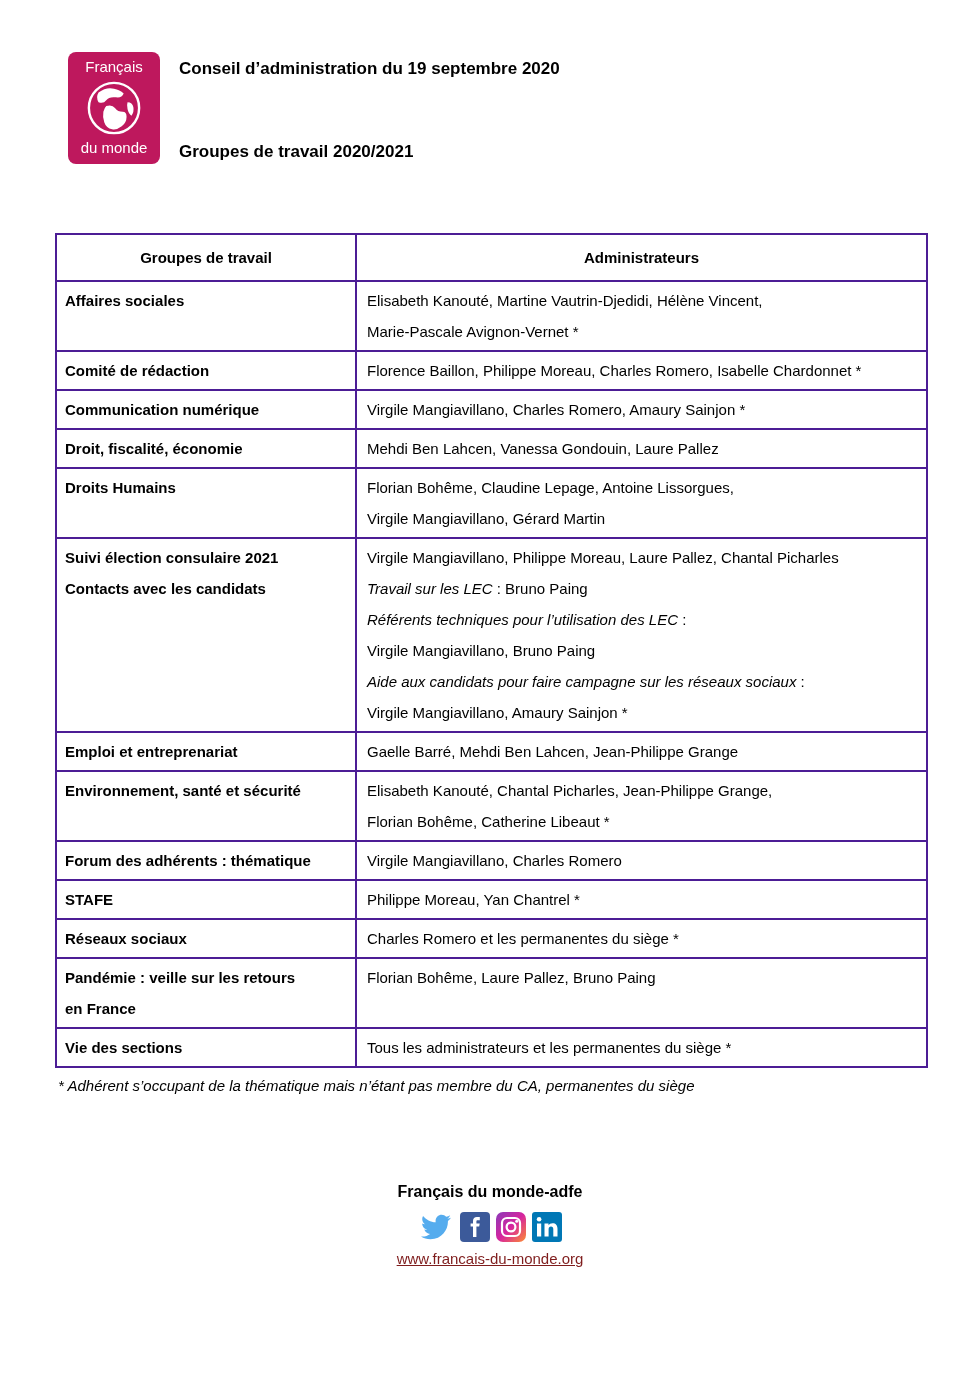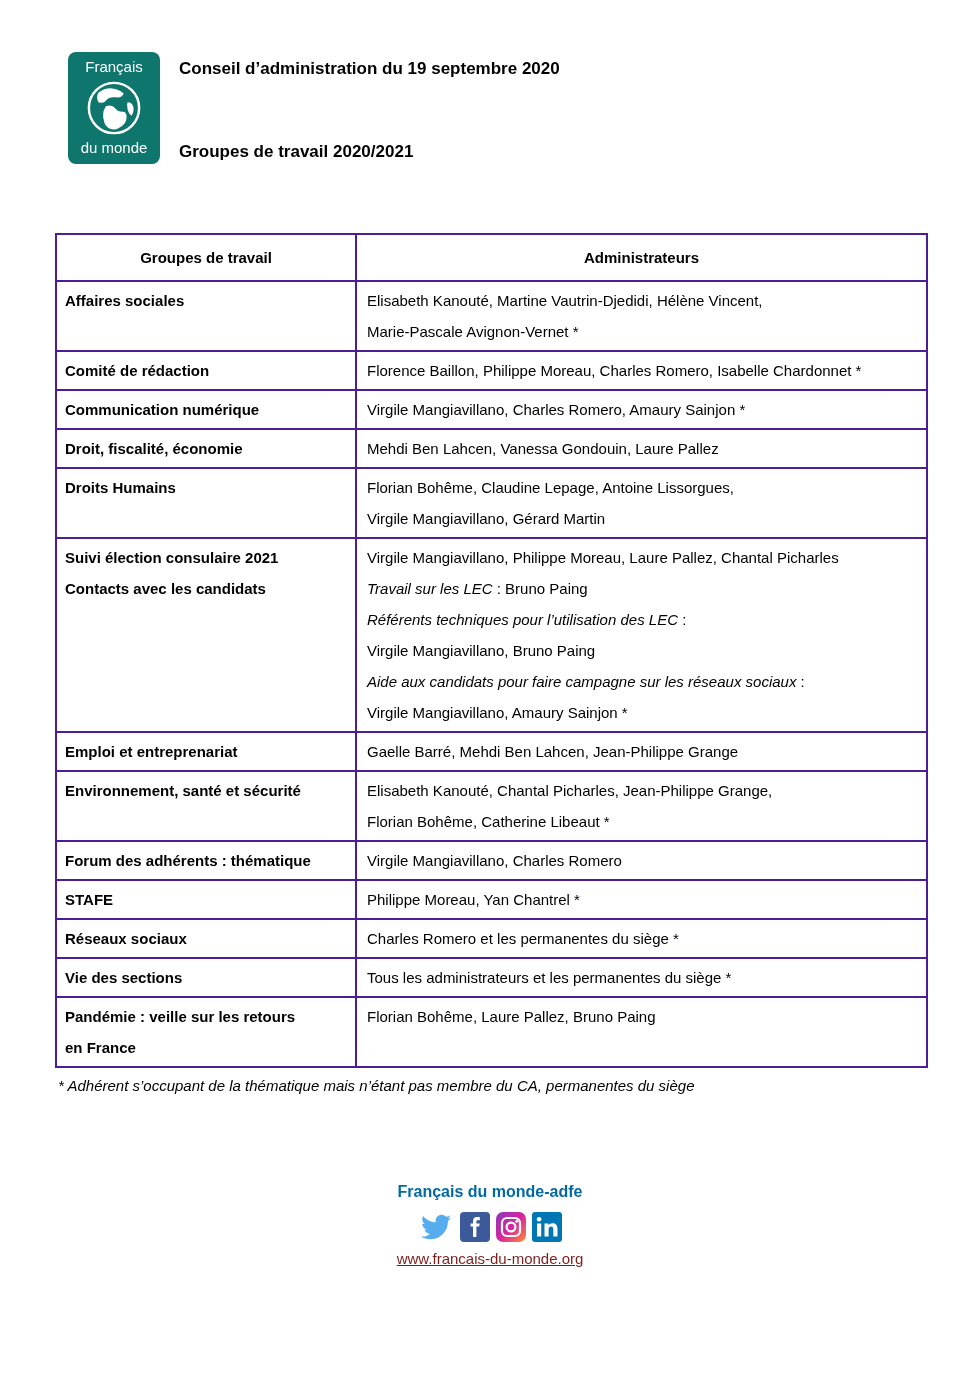--- a/index.html
+++ b/index.html
@@ -10,21 +10,21 @@
     font-family: "Liberation Sans", "DejaVu Sans", sans-serif;
     color: #000;
     position: relative;
     overflow: hidden;
   }
 
   
   .page-header { display: flex; padding: 52px 0 0 68px; }
   .logo {
     width: 92px; height: 112px;
-    background: #0f766e;
+    background: #be185d;
     border-radius: 8px;
     color: #fff;
     display: flex; flex-direction: column; align-items: center; justify-content: space-between;
     padding: 7px 4px 8px 4px;
     flex: 0 0 auto;
   }
   .logo-line { font-size: 15px; line-height: 16px; white-space: nowrap; }
   .logo-globe { width: 58px; height: 58px; margin: 1px 0; }
   .header-text { margin-left: 19px; padding-top: 7px; }
   .doc-title { font-size: 17px; font-weight: bold; line-height: 20px; }
@@ -58,21 +58,21 @@
   
   .footnote {
     margin: 9px 0 0 58px;
     font-size: 15px;
     font-style: italic;
     line-height: 18px;
   }
 
   
   .page-footer { margin-top: 88px; text-align: center; }
-  .footer-name { color: #0369a1; font-weight: bold; font-size: 16px; line-height: 18px; }
+  .footer-name { color: #000000; font-weight: bold; font-size: 16px; line-height: 18px; }
   .social-row {
     margin-top: 11px;
     display: flex; justify-content: center; align-items: center; gap: 6px;
   }
   .social-icon { width: 30px; height: 30px; display: inline-block; cursor: pointer; }
   .social-icon.twitter { width: 36px; }
   .footer-url-row { margin-top: 8px; font-size: 15px; }
   .footer-url-row a { color: #7f1d1d; text-decoration: underline; }
 </style>
 </head>
@@ -199,33 +199,33 @@
       <tr>
         <td class="group-cell">
           <p>Réseaux sociaux</p>
         </td>
         <td class="admins-cell">
           <p><span>Charles Romero et les permanentes du siège *</span></p>
         </td>
       </tr>
       <tr>
         <td class="group-cell">
-          <p>Vie des sections</p>
-        </td>
-        <td class="admins-cell">
-          <p><span>Tous les administrateurs et les permanentes du siège *</span></p>
-        </td>
-      </tr>
-      <tr>
-        <td class="group-cell">
           <p>Pandémie : veille sur les retours</p>
           <p>en France</p>
         </td>
         <td class="admins-cell">
           <p><span>Florian Bohême, Laure Pallez, Bruno Paing</span></p>
+        </td>
+      </tr>
+      <tr>
+        <td class="group-cell">
+          <p>Vie des sections</p>
+        </td>
+        <td class="admins-cell">
+          <p><span>Tous les administrateurs et les permanentes du siège *</span></p>
         </td>
       </tr>
     </tbody>
 </table>
 
 <div class="footnote">* Adhérent s’occupant de la thématique mais n’étant pas membre du CA, permanentes du siège</div>
 
 <div class="page-footer">
   <div class="footer-name">Français du monde-adfe</div>
 

